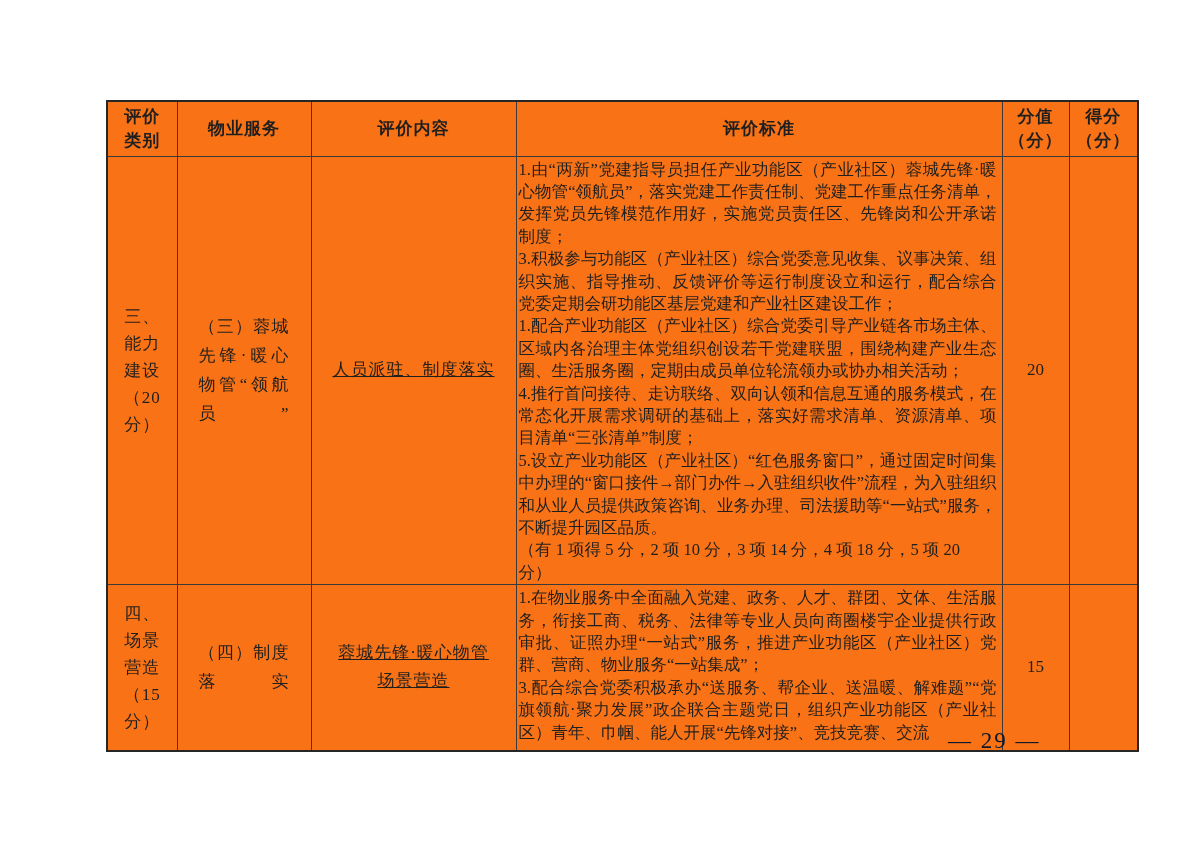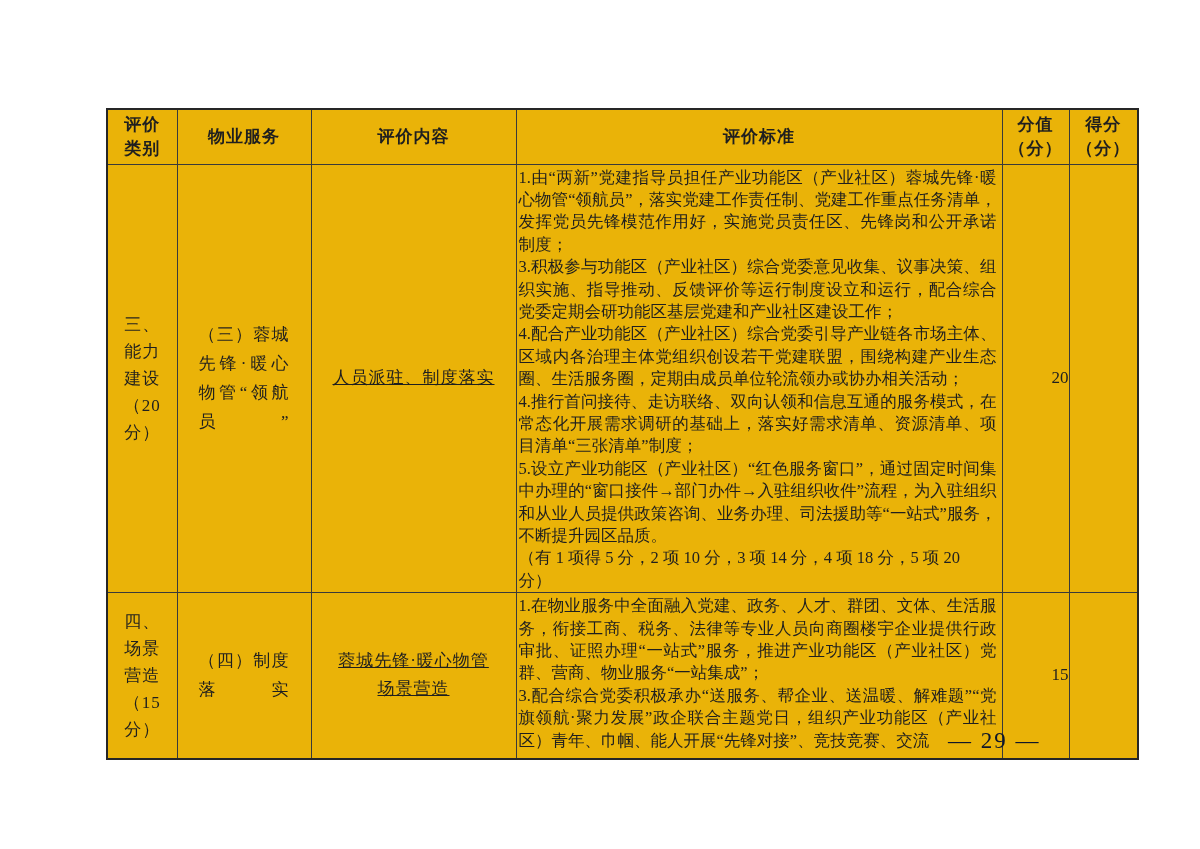--- a/index.html
+++ b/index.html
@@ -10,26 +10,26 @@
   body {
     width: 1200px;
     height: 849px;
     position: relative;
     font-family: "Liberation Serif", "DejaVu Serif", serif;
     color: #1f1f1f;
   }
   .doc-table {
     position: absolute;
     left: 106px;
-    top: 108px;
+    top: 100px;
     width: 1031px;
     border-collapse: collapse;
     table-layout: fixed;
     border: 2px solid #262626;
-    background: #eab308;
+    background: #f97316;
   }
   .doc-table col.c1 { width: 70px; }
   .doc-table col.c2 { width: 134px; }
   .doc-table col.c3 { width: 205px; }
   .doc-table col.c4 { width: 486px; }
   .doc-table col.c5 { width: 67px; }
   .doc-table col.c6 { width: 69px; }
   .doc-table th, .doc-table td {
     border: 1px solid #3a3a3a;
     padding: 0;
@@ -80,21 +80,21 @@
   .standard-item, .standard-note {
     font-size: 16.5px;
     line-height: 22.4px;
     text-align: justify;
     text-justify: inter-ideograph;
     word-break: break-all;
   }
   .standard-note { text-align: left; }
   td.cell-score {
     font-size: 17px;
-    text-align: right;
+    text-align: center;
     vertical-align: middle;
   }
   .page-number {
     position: absolute;
     left: 948px;
     top: 728px;
     font-size: 23px;
     letter-spacing: 2px;
     color: #0f172a;
     white-space: nowrap;
@@ -128,21 +128,21 @@
   <tr class="row-1">
     <td class="cell-category">三、
 能力
 建设
 （20 分）</td>
     <td class="cell-project">（三）蓉城先锋·暖心物管“领航员”</td>
     <td class="cell-content">人员派驻、制度落实</td>
     <td class="cell-standard">
       <div class="standard-item">1.由“两新”党建指导员担任产业功能区（产业社区）蓉城先锋·暖心物管“领航员”，落实党建工作责任制、党建工作重点任务清单，发挥党员先锋模范作用好，实施党员责任区、先锋岗和公开承诺制度；</div>
       <div class="standard-item">3.积极参与功能区（产业社区）综合党委意见收集、议事决策、组织实施、指导推动、反馈评价等运行制度设立和运行，配合综合党委定期会研功能区基层党建和产业社区建设工作；</div>
-      <div class="standard-item">4.配合产业功能区（产业社区）综合党委引导产业链各市场主体、区域内各治理主体党组织创设若干党建联盟，围绕构建产业生态圈、生活服务圈，定期由成员单位轮流领办或协办相关活动；</div>
+      <div class="standard-item">1.配合产业功能区（产业社区）综合党委引导产业链各市场主体、区域内各治理主体党组织创设若干党建联盟，围绕构建产业生态圈、生活服务圈，定期由成员单位轮流领办或协办相关活动；</div>
       <div class="standard-item">4.推行首问接待、走访联络、双向认领和信息互通的服务模式，在常态化开展需求调研的基础上，落实好需求清单、资源清单、项目清单“三张清单”制度；</div>
       <div class="standard-item">5.设立产业功能区（产业社区）“红色服务窗口”，通过固定时间集中办理的“窗口接件→部门办件→入驻组织收件”流程，为入驻组织和从业人员提供政策咨询、业务办理、司法援助等“一站式”服务，不断提升园区品质。</div>
       <div class="standard-note">（有 1 项得 5 分，2 项 10 分，3 项 14 分，4 项 18 分，5 项 20 分）</div>
     </td>
     <td class="cell-score">20</td>
     <td class="cell-score"></td>
   </tr>
 
   <tr class="row-2">
     <td class="cell-category">四、

